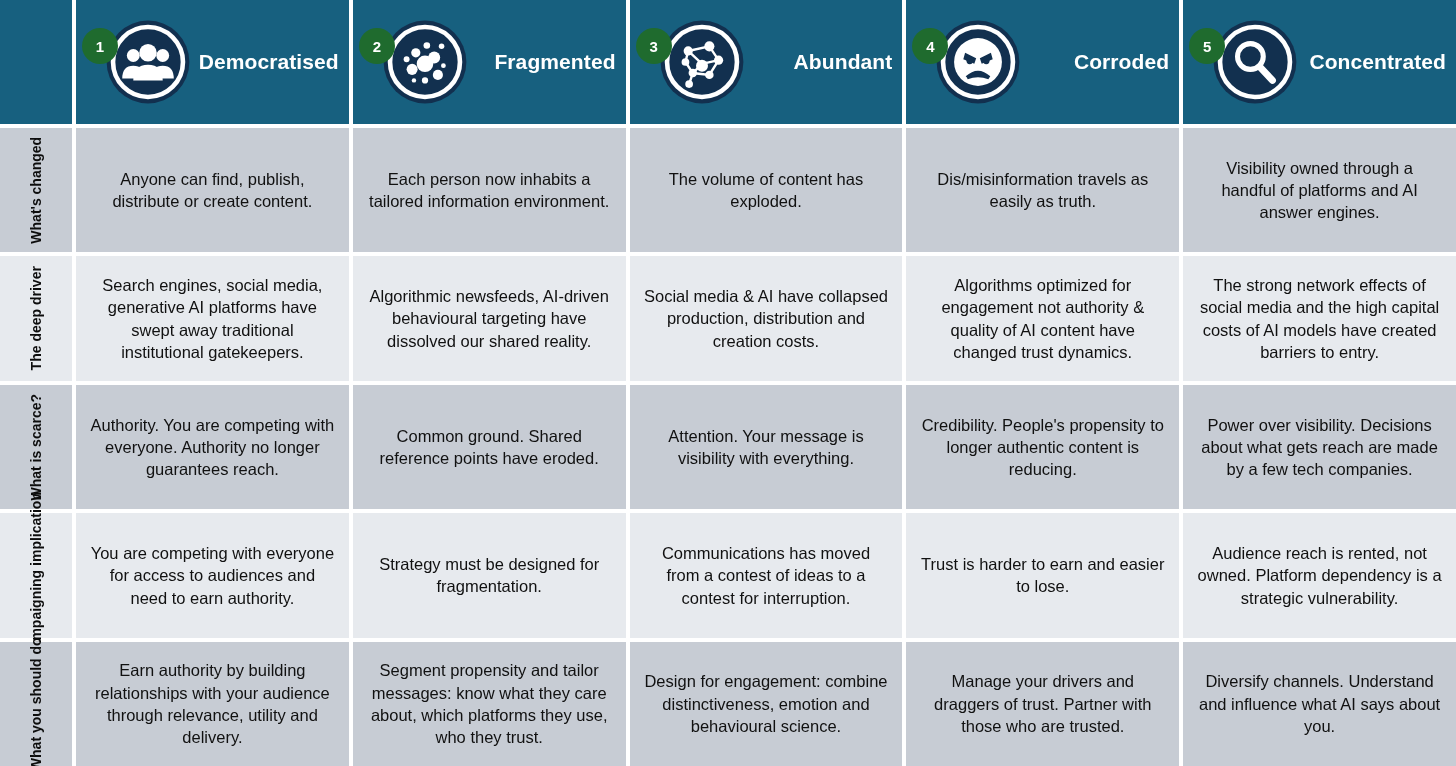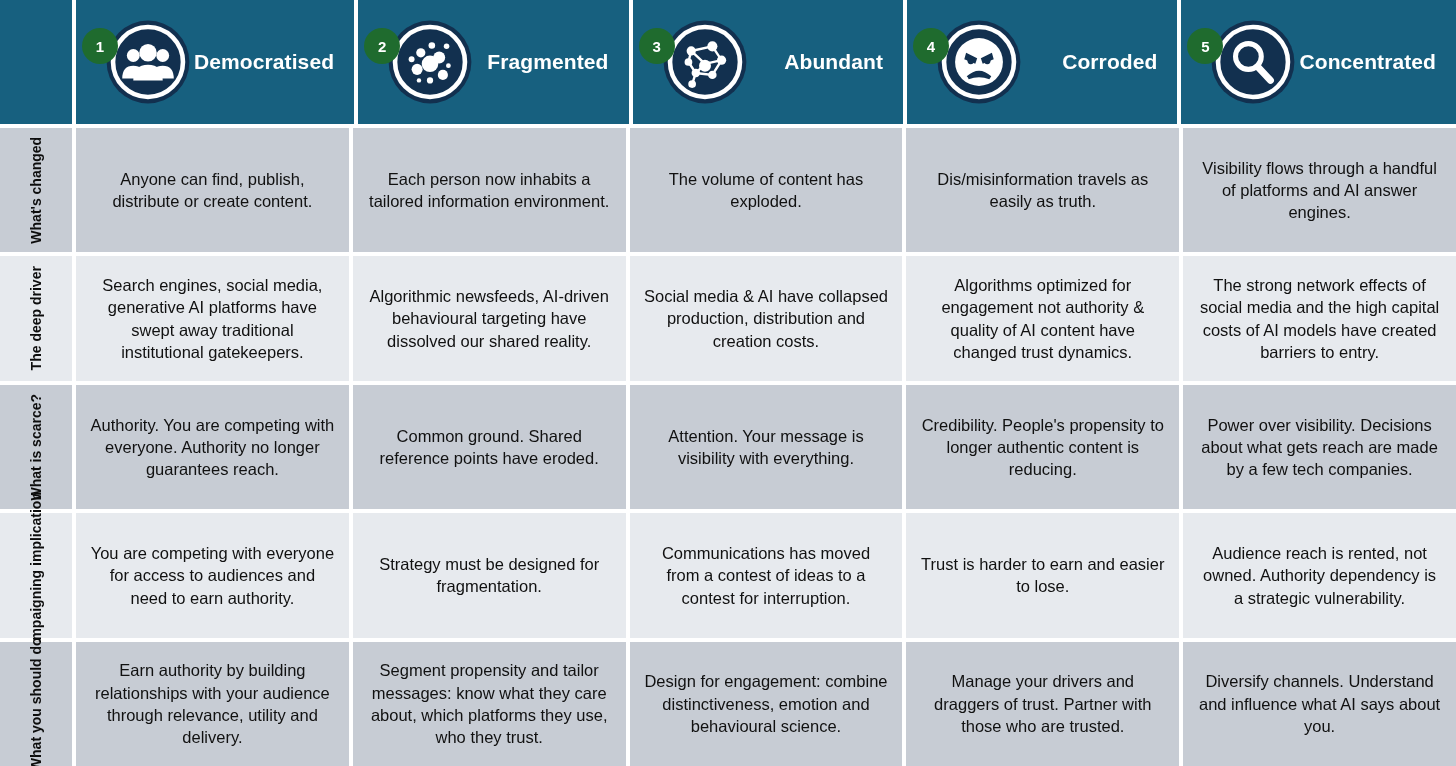--- a/index.html
+++ b/index.html
@@ -75,21 +75,21 @@
     display: block;
     width: 92px;
     height: 92px;
   }
   .header-title {
     flex: 1 1 auto;
     text-align: right;
     color: #ffffff;
     font-size: 21px;
     font-weight: bold;
-    padding-right: 20px;
+    padding-right: 10px;
     letter-spacing: 0.1px;
     white-space: nowrap;
   }
 
   
   .body-rows {
     flex: 1 1 auto;
     display: flex;
     flex-direction: column;
     gap: 4px;
@@ -250,21 +250,21 @@
   <div class="body-rows">
 
     <div class="data-row">
       <div class="row-label shade-dark">
         <span>What's changed</span>
       </div>
       <div class="cell shade-dark">Anyone can find, publish, distribute or create content.</div>
       <div class="cell shade-dark">Each person now inhabits a tailored information environment.</div>
       <div class="cell shade-dark">The volume of content has exploded.</div>
       <div class="cell shade-dark">Dis/misinformation travels as easily as truth.</div>
-      <div class="cell shade-dark">Visibility flows through a handful of platforms and AI answer engines.</div>
+      <div class="cell shade-dark">Visibility owned through a handful of platforms and AI answer engines.</div>
     </div>
 
     <div class="data-row">
       <div class="row-label shade-light">
         <span>The deep driver</span>
       </div>
       <div class="cell shade-light">Search engines, social media, generative AI platforms have swept away traditional institutional gatekeepers.</div>
       <div class="cell shade-light">Algorithmic newsfeeds, AI-driven behavioural targeting have dissolved our shared reality.</div>
       <div class="cell shade-light">Social media &amp; AI have collapsed production, distribution and creation costs.</div>
       <div class="cell shade-light">Algorithms optimized for engagement not authority &amp; quality of AI content have changed trust dynamics.</div>
@@ -283,21 +283,21 @@
     </div>
 
     <div class="data-row">
       <div class="row-label shade-light">
         <span>Campaigning implication</span>
       </div>
       <div class="cell shade-light">You are competing with everyone for access to audiences and need to earn authority.</div>
       <div class="cell shade-light">Strategy must be designed for fragmentation.</div>
       <div class="cell shade-light">Communications has moved from a contest of ideas to a contest for interruption.</div>
       <div class="cell shade-light">Trust is harder to earn and easier to lose.</div>
-      <div class="cell shade-light">Audience reach is rented, not owned. Authority dependency is a strategic vulnerability.</div>
+      <div class="cell shade-light">Audience reach is rented, not owned. Platform dependency is a strategic vulnerability.</div>
     </div>
 
     <div class="data-row">
       <div class="row-label shade-dark">
         <span>What you should do</span>
       </div>
       <div class="cell shade-dark">Earn authority by building relationships with your audience through relevance, utility and delivery.</div>
       <div class="cell shade-dark">Segment propensity and tailor messages: know what they care about, which platforms they use, who they trust.</div>
       <div class="cell shade-dark">Design for engagement: combine distinctiveness, emotion and behavioural science.</div>
       <div class="cell shade-dark">Manage your drivers and draggers of trust. Partner with those who are trusted.</div>

